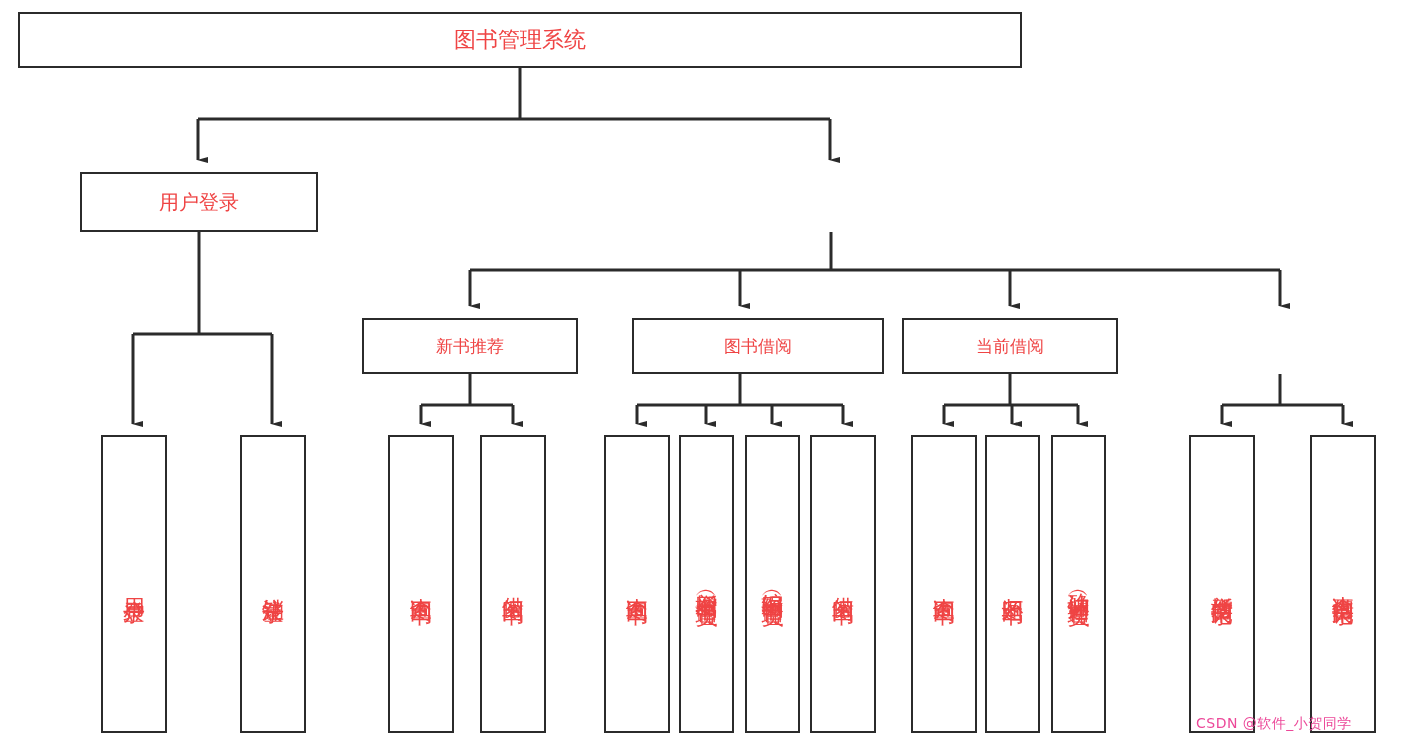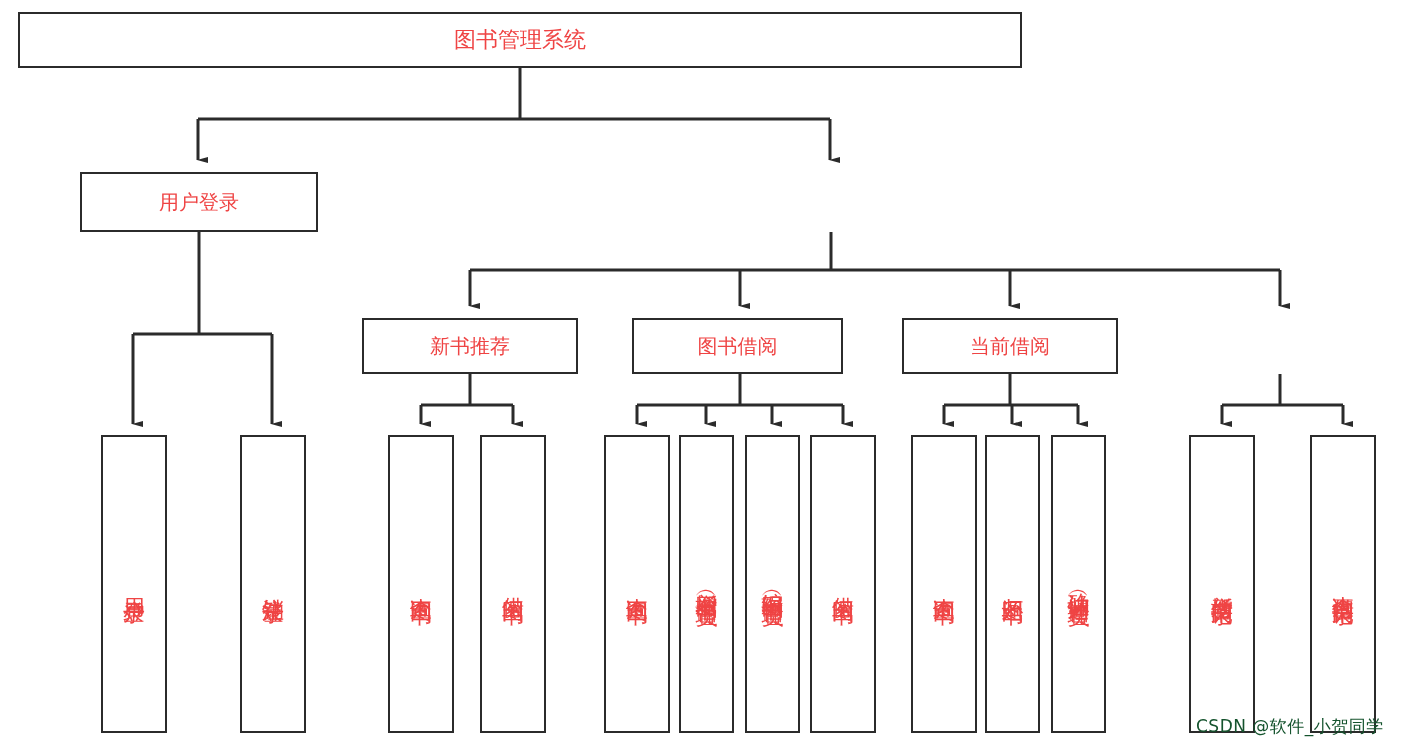--- a/index.html
+++ b/index.html
@@ -17,40 +17,40 @@
     box-sizing:border-box;
     background:#ffffff;
     border:2px solid #2b2b2b;
     display:flex;
     align-items:center;
     justify-content:center;
     color:#ef4444;
   }
   .node.root{font-size:22px;}
   .node.lvl2{font-size:20px;}
-  .node.lvl3{font-size:20px;}
+  .node.lvl3{font-size:17px;}
   .node.leaf{
     writing-mode:vertical-rl;
     text-orientation:upright;
     font-size:22px;
     letter-spacing:2px;
     line-height:1;
     padding:6px 0;
     justify-content:center;
     align-items:center;
   }
   .node.leaf .vtext{
     writing-mode:vertical-rl;
     text-orientation:upright;
     white-space:nowrap;
   }
   .watermark{
     position:absolute;
-    font-size:17px;
-    color:#14532d;
+    font-size:14px;
+    color:#ec4899;
     white-space:nowrap;
     letter-spacing:0.5px;
   }
 </style>
 </head>
 <body>
 
 <div id="stage">
 
   <svg class="wires" viewBox="0 0 1405 747">
@@ -105,21 +105,21 @@
 
   <div class="node root" style="left: 18px; top: 12px; width: 1004px; height: 56px;">
       <span>图书管理系统</span>
     </div>
     <div class="node lvl2" style="left: 80px; top: 172px; width: 238px; height: 60px;">
       <span>用户登录</span>
     </div>
     <div class="node lvl3" style="left: 362px; top: 318px; width: 216px; height: 56px;">
       <span>新书推荐</span>
     </div>
-    <div class="node lvl3" style="left: 632px; top: 318px; width: 211px; height: 56px;">
+    <div class="node lvl3" style="left: 632px; top: 318px; width: 252px; height: 56px;">
       <span>图书借阅</span>
     </div>
     <div class="node lvl3" style="left: 902px; top: 318px; width: 216px; height: 56px;">
       <span>当前借阅</span>
     </div>
     <div class="node leaf" style="left: 101px; top: 435px; width: 66px; height: 298px;">
       <span class="vtext">用户登录</span>
     </div>
     <div class="node leaf" style="left: 240px; top: 435px; width: 66px; height: 298px;">
       <span class="vtext">注销登录</span>

